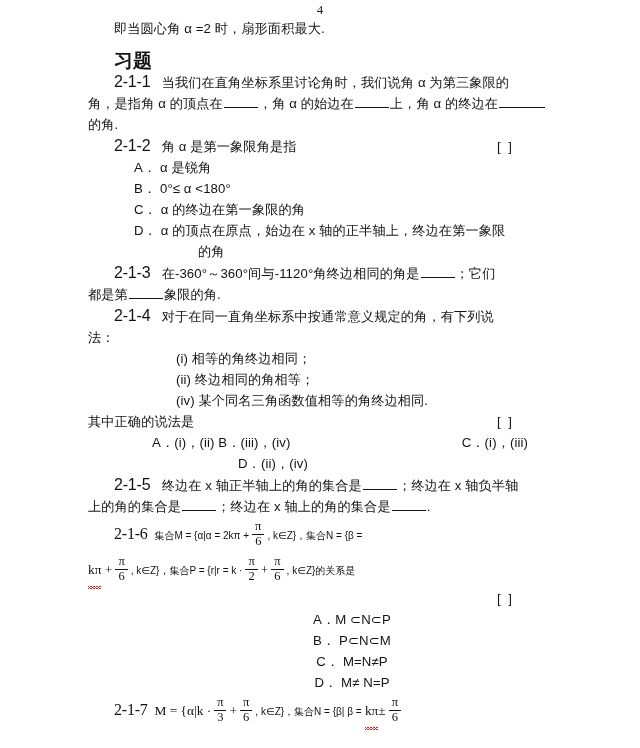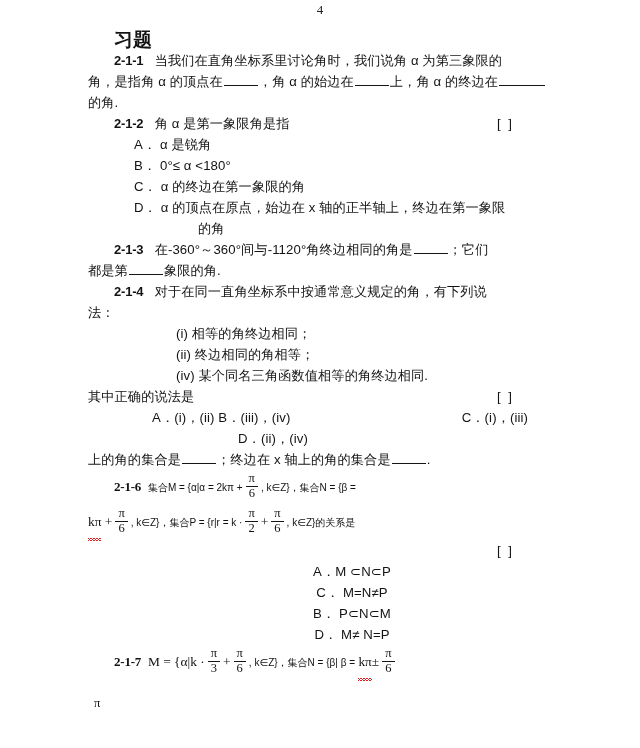--- a/index.html
+++ b/index.html
@@ -53,23 +53,23 @@
     color: #131313;
   }
 
   .indent1 { text-indent: 26px; }
   .indent-opt { padding-left: 46px; }
   .indent-roman { padding-left: 88px; }
   .indent-d { padding-left: 110px; }
   .indent-abc { padding-left: 64px; text-align: center; }
   .gap-md { height: 11px; }
   .qnum {
-    font-weight: bold;
+    font-weight: normal;
     letter-spacing: -0.2px;
-    font-size: 13px;
+    font-size: 16px;
   }
   .heading {
     font-weight: bold;
     font-size: 19px;
   }
 
   .blank {
     display: inline-block;
     border-bottom: 1.3px solid #151515;
     vertical-align: baseline;
@@ -140,20 +140,21 @@
 </style>
 </head>
 <body>
 
 <div class="page">
 
   <div class="page-number">4</div>
 
   <div class="body-col">
 
+    <div class="line indent1">即当圆心角 α =2 时，扇形面积最大.</div>
 
     <div class="gap-md"></div>
 
     <div class="line indent1 heading">习题</div>
 
     <div class="line indent1">
       <span class="qnum">2-1-1</span>
       <span>&nbsp;&nbsp;</span><span>当我们在直角坐标系里讨论角时，我们说角 α 为第三象限的</span>
     </div>
     <div class="line">
@@ -193,38 +194,42 @@
     <div class="line row-split">
       <span>其中正确的说法是</span>
       <span class="brackets rs-right">[      ]</span>
     </div>
     <div class="line row-split">
       <span style="padding-left:64px">A．(i)，(ii)  B．(iii)，(iv)</span>
       <span style="padding-right:24px">C．(i)，(iii)</span>
     </div>
     <div class="line" style="padding-left:150px">D．(ii)，(iv)</div>
 
+    <div class="line indent1">
+      <span class="qnum">2-1-5</span>
+      <span>&nbsp;&nbsp;</span><span>终边在 x 轴正半轴上的角的集合是</span><span class="blank w1"></span><span>；终边在 x 轴负半轴</span>
+    </div>
     <div class="line">
       <span>上的角的集合是</span><span class="blank w1"></span><span>；终边在 x 轴上的角的集合是</span><span class="blank w1"></span><span>.</span>
     </div>
 
     <div class="mathline" style="padding-left:26px">
       <span class="qnum">2-1-6</span>
       <span>&nbsp;</span><span class="cjk">集合M = {α|α  = 2kπ +</span><span class="frac"><span class="num">π</span><span class="bar"></span><span class="den">6</span></span><span class="cjk">, k∈Z}，集合N = {β =</span>
     </div>
     <div class="mathline">
       <span class="spellerr"><span>kπ</span></span>
       <span>+</span><span class="frac"><span class="num">π</span><span class="bar"></span><span class="den">6</span></span><span class="cjk">, k∈Z}，集合P = {r|r = k ·</span><span class="frac"><span class="num">π</span><span class="bar"></span><span class="den">2</span></span><span>+</span><span class="frac"><span class="num">π</span><span class="bar"></span><span class="den">6</span></span><span class="cjk">, k∈Z}的关系是</span>
     </div>
     <div class="line" style="text-align:right; padding-right:38px">
       <span class="brackets">[      ]</span>
     </div>
     <div class="line indent-abc">A．M ⊂N⊂P</div>
+    <div class="line indent-abc">B． P⊂N⊂M</div>
     <div class="line indent-abc">C． M=N≠P</div>
-    <div class="line indent-abc">B． P⊂N⊂M</div>
     <div class="line indent-abc">D． M≠ N=P</div>
 
     <div class="mathline" style="padding-left:26px">
       <span class="qnum">2-1-7</span>
       <span>&nbsp;</span><span>M = {α|k ·</span><span class="frac"><span class="num">π</span><span class="bar"></span><span class="den">3</span></span><span>+</span><span class="frac"><span class="num">π</span><span class="bar"></span><span class="den">6</span></span><span class="cjk">, k∈Z}，集合N = {β| β  =</span>
       <span class="spellerr"><span>kπ</span></span><span>±</span><span class="frac"><span class="num">π</span><span class="bar"></span><span class="den">6</span></span>
     </div>
     <div class="mathline">
       <span class="frac"><span class="num">π</span></span>
     </div>

